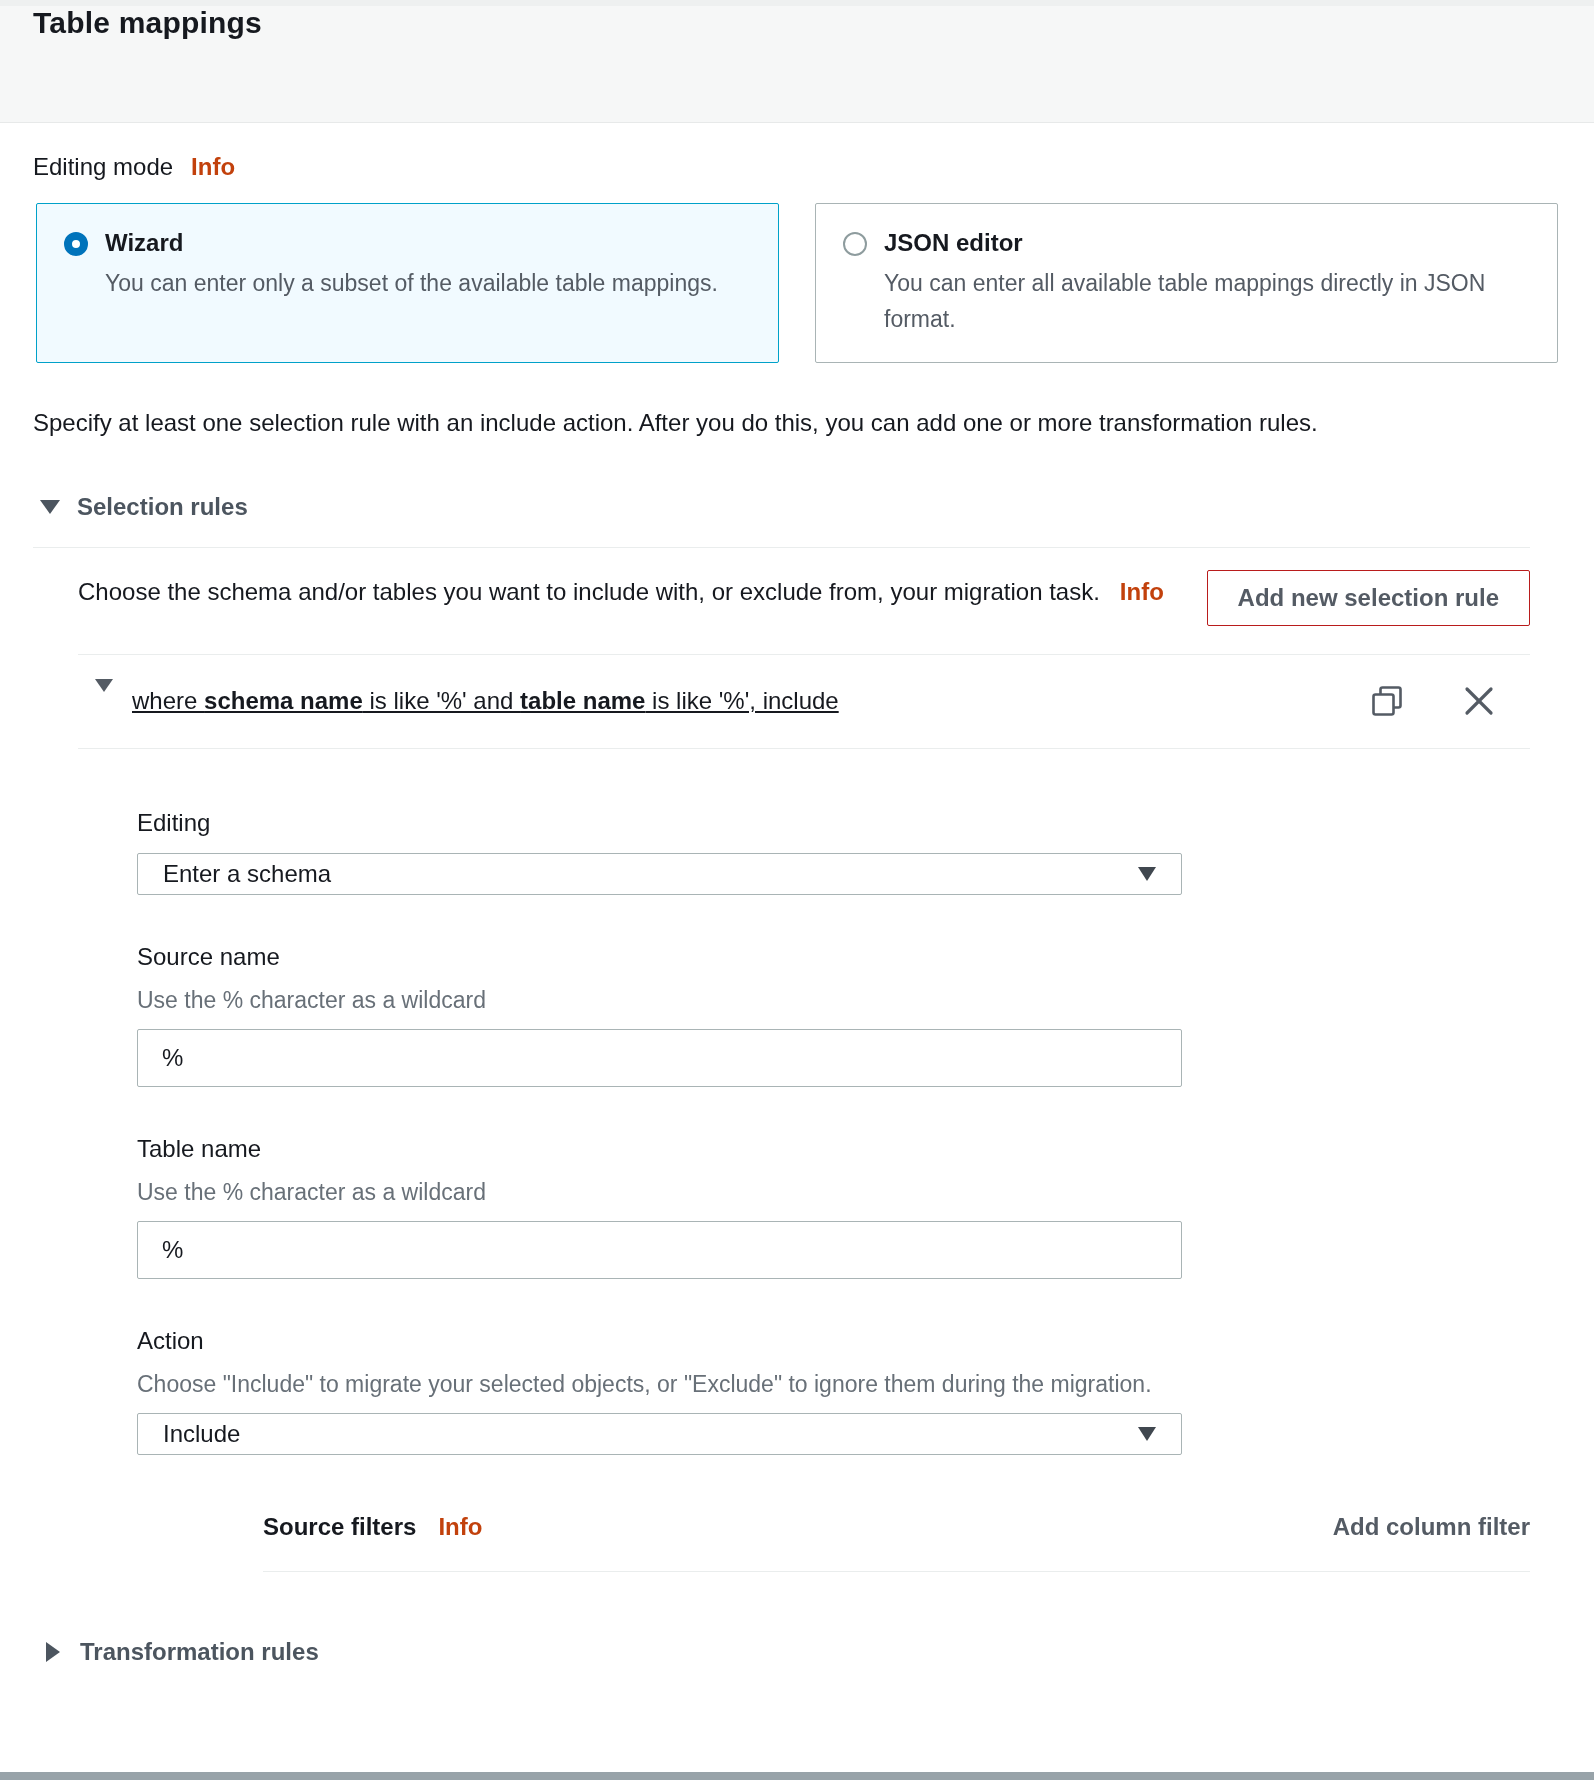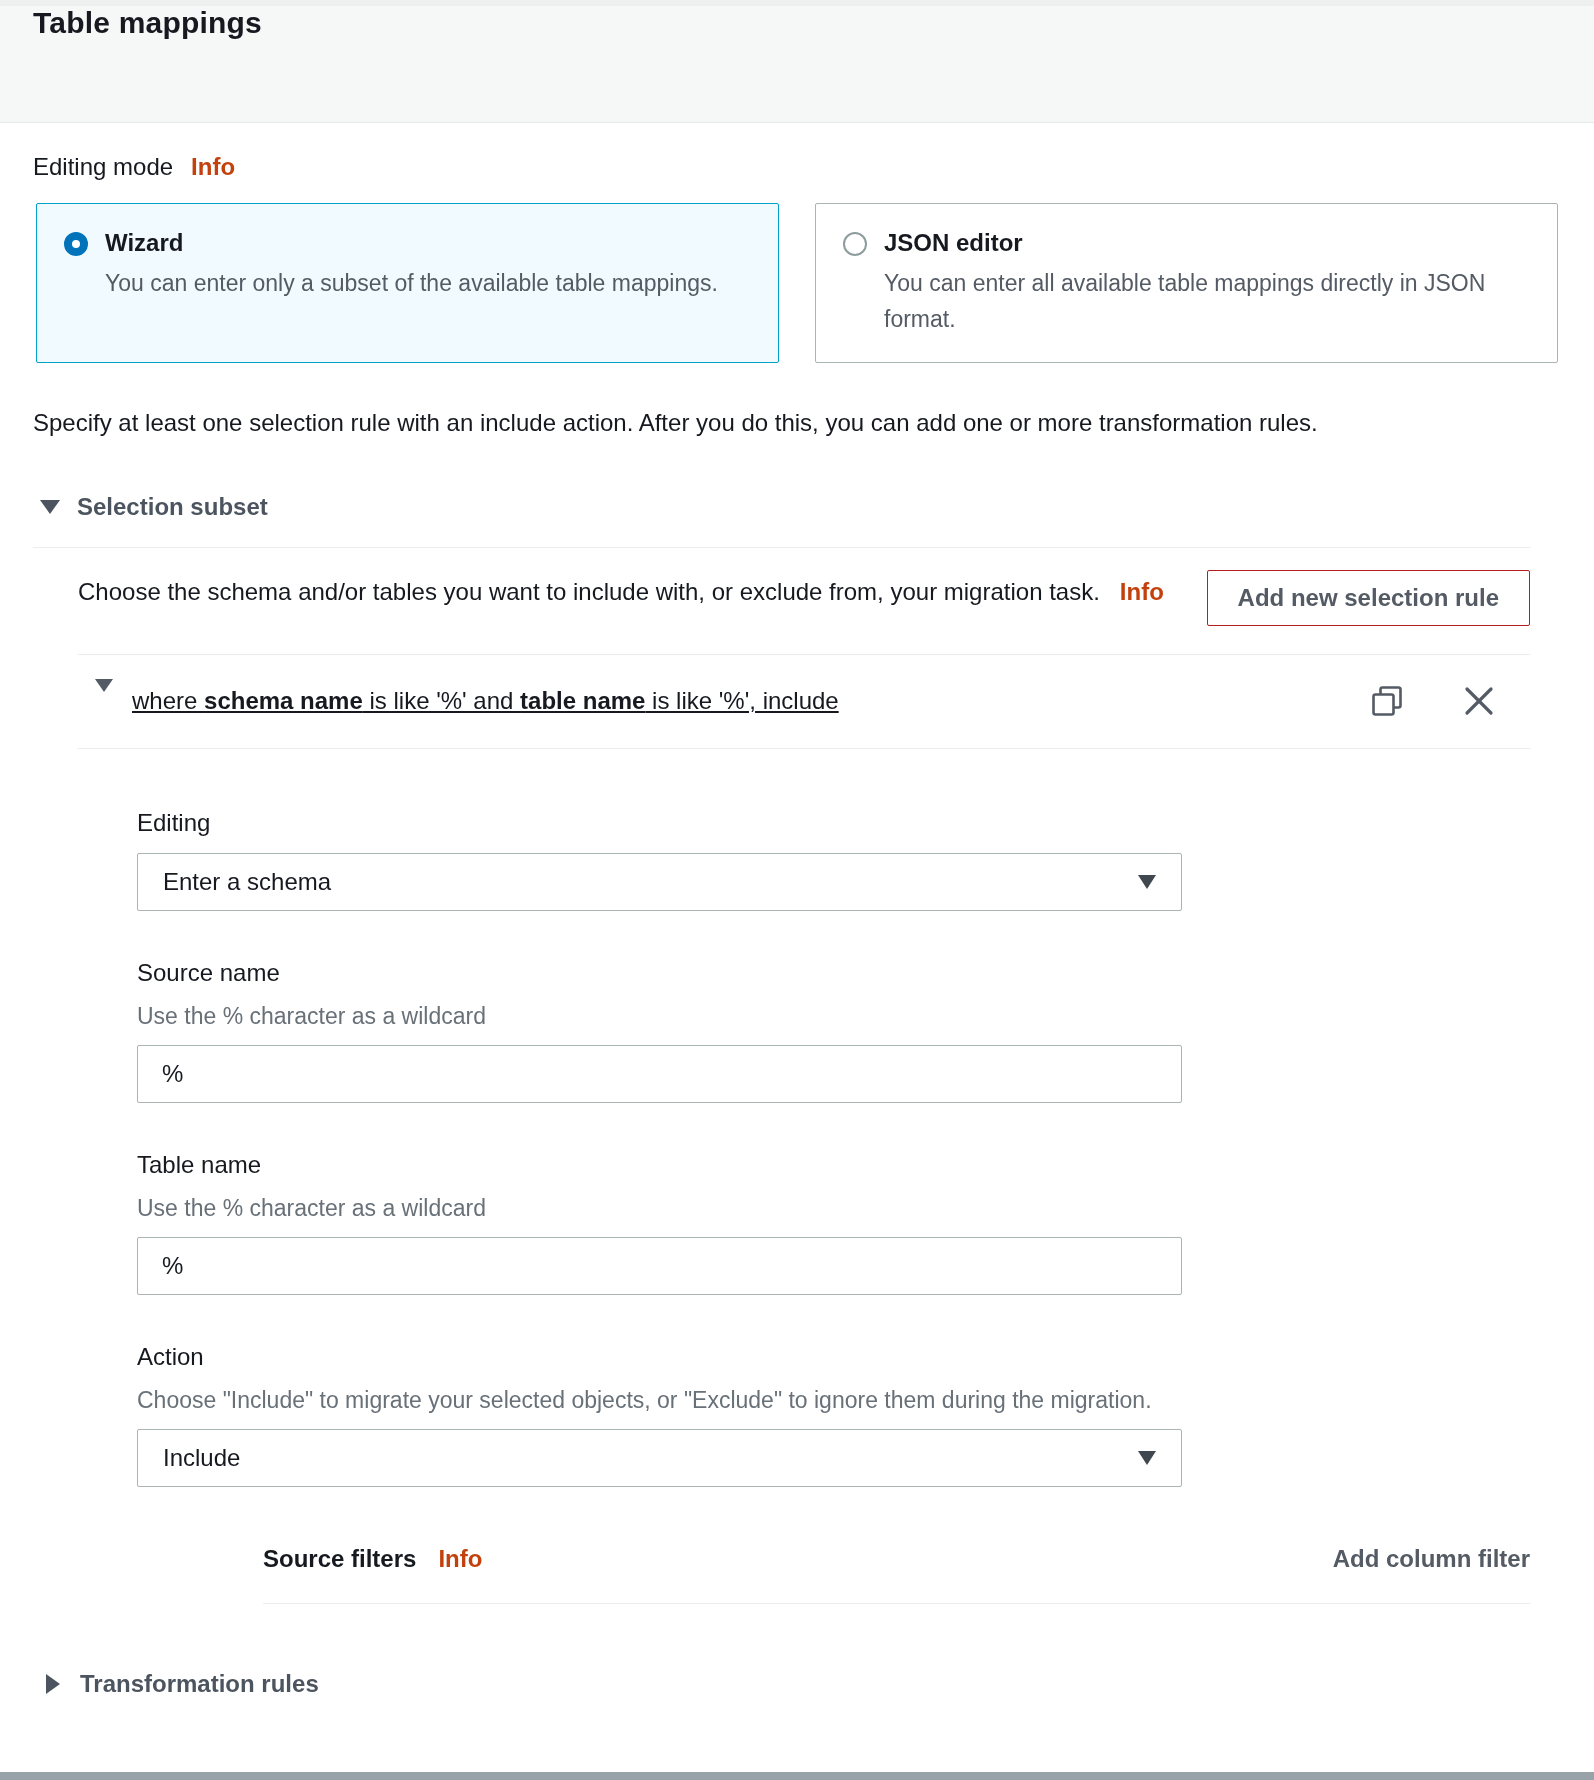--- a/index.html
+++ b/index.html
@@ -59,21 +59,21 @@
   .rule-spacer { flex:1; }
   .icon-btn { background:none; border:none; cursor:pointer; padding:0; display:flex; align-items:center; }
   .icon-btn.copy { margin-right:57px; }
   .icon-btn.close { margin-right:34px; }
 
   .fields { margin-left:59px; margin-top:60px; }
   .field-group { margin-bottom:48px; }
   .field-label { font-size:24px; margin-bottom:16px; }
   .field-hint { font-size:23px; color:#687078; margin-bottom:15px; white-space:nowrap; }
   .select-box {
-    width:1045px; height:58px; border:1px solid #a9b4b5; border-radius:2px; background:#fff;
+    width:1045px; height:42px; border:1px solid #a9b4b5; border-radius:2px; background:#fff;
     display:flex; align-items:center; justify-content:space-between; padding:0 25px;
     font-size:24px; cursor:pointer;
   }
   .select-caret { width:0; height:0; border-left:9px solid transparent; border-right:9px solid transparent; border-top:14px solid #40474f; }
   .text-input {
     width:1045px; height:58px; border:1px solid #a9b4b5; border-radius:2px; background:#fff;
     font-family:"Liberation Sans", sans-serif; font-size:24px; color:#16191f; padding:0 24px;
   }
 
   .source-filters { margin-left:126px; margin-top:58px; }
@@ -122,21 +122,21 @@
       </div>
     </div>
   </div>
 
   <p class="intro">Specify at least one selection rule with an include action. After you do this, you can add one or more transformation rules.</p>
 
   <div class="section-header">
     <span class="caret-box">
         <span class="tri-down"></span>
       </span>
-    <span>Selection subset</span>
+    <span>Selection rules</span>
   </div>
   <hr class="divider outer">
 
   <div class="section-inner">
 
     <div class="rules-header-row">
       <div class="rules-desc"><span>Choose the schema and/or tables you want to include with, or exclude from, your migration task.</span><a class="info-link">Info</a></div>
       <button class="add-rule-btn">Add new selection rule</button>
     </div>
 

